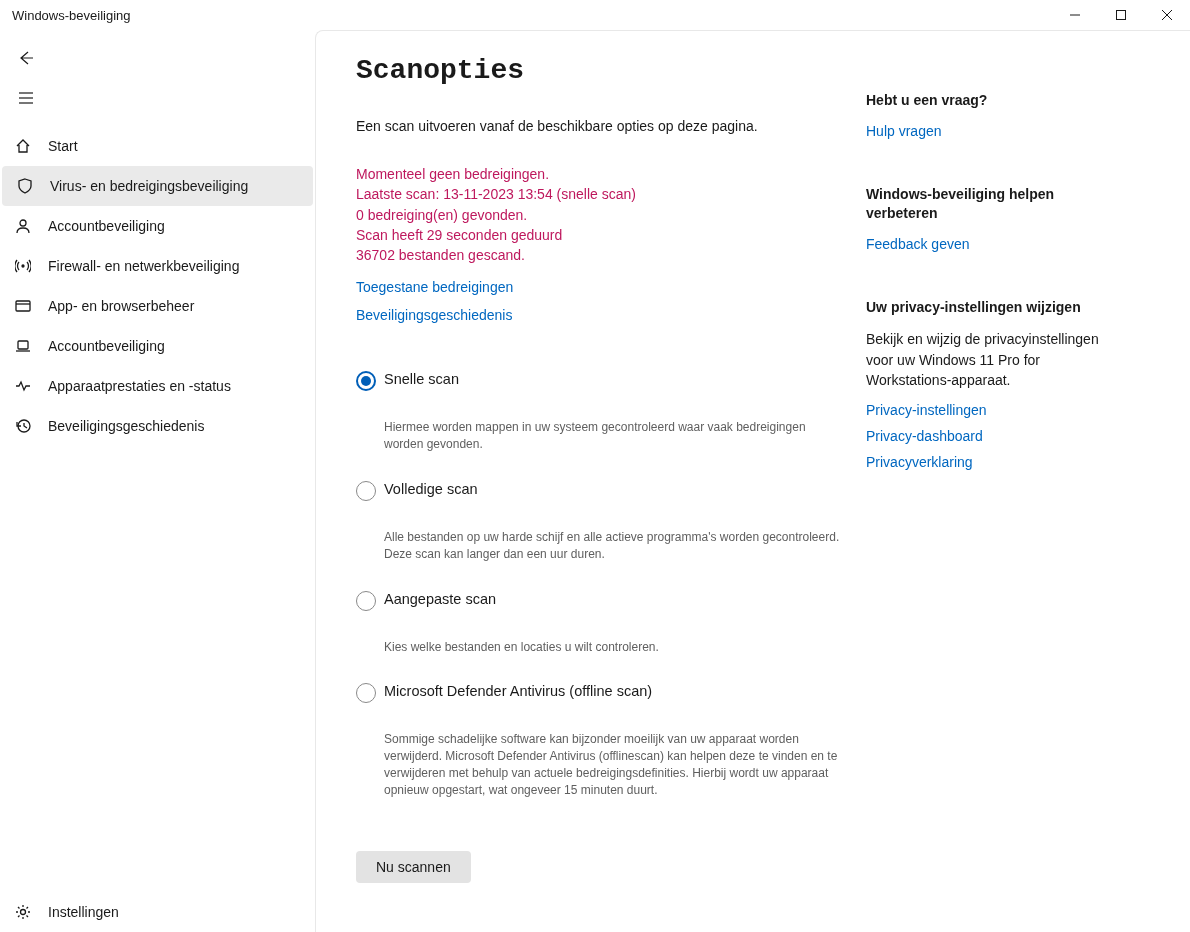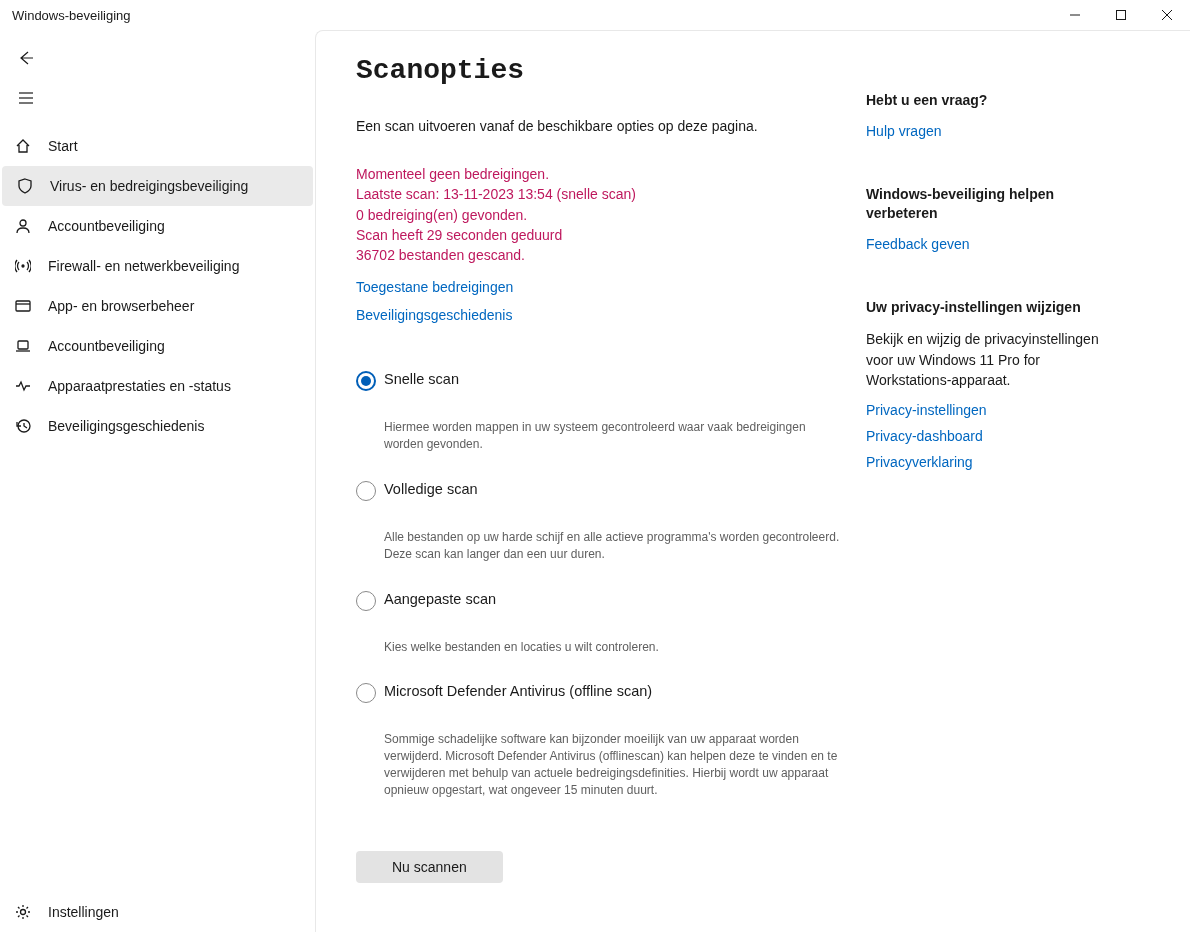--- a/index.html
+++ b/index.html
@@ -172,21 +172,21 @@
     margin-left: 28px;
     line-height: 1.4;
     max-width: 470px;
   }
   .radio-wrap { margin-bottom: 28px; }
 
   .scan-btn {
     background: #e3e3e3;
     border: none;
     border-radius: 4px;
-    padding: 8px 36px;
+    padding: 8px 20px;
     font-size: 14px;
     font-family: inherit;
     color: #1a1a1a;
     margin-top: 24px;
   }
 
   
   .side-section { margin-bottom: 46px; }
   .side-heading {
     font-size: 14px;

